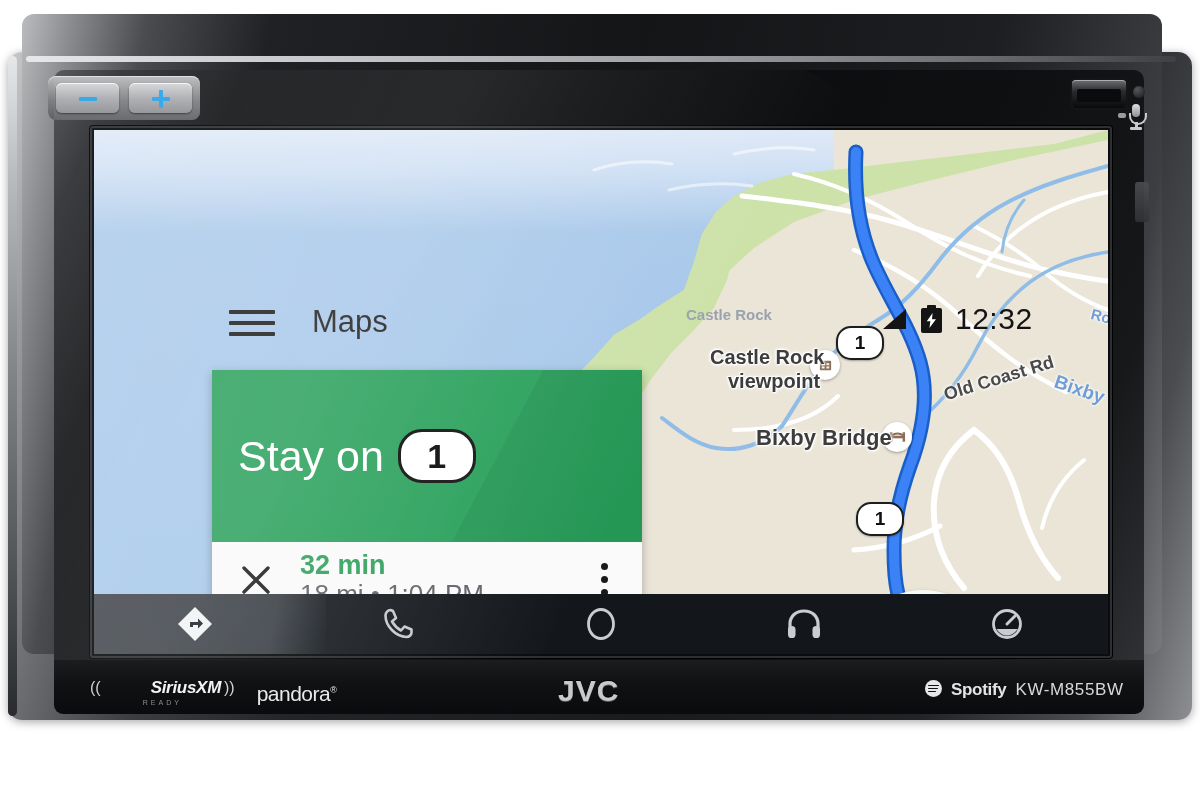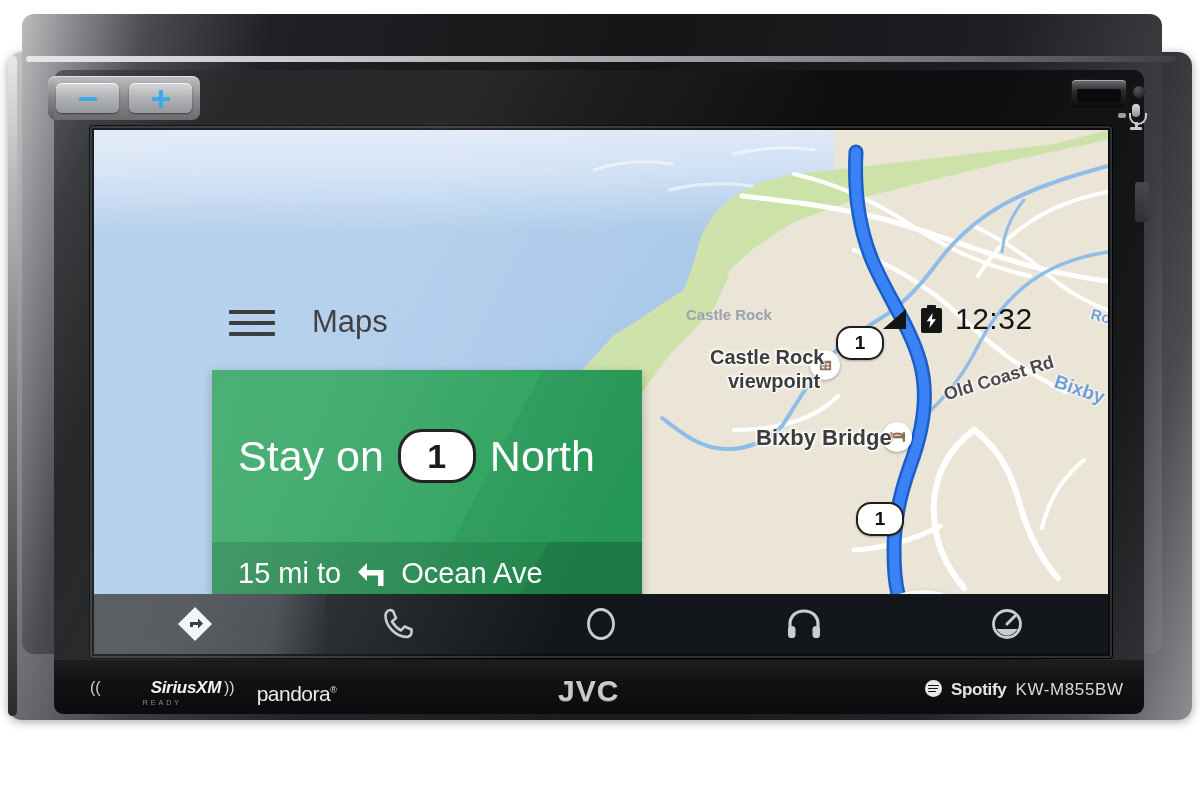--- a/index.html
+++ b/index.html
@@ -354,29 +354,21 @@
           </svg>
         </span>
         <span class="clock">12:32</span>
       </div>
 
       <div class="navcard">
         <div class="nc-main">
           <div class="nc-main-txt">
             <span>Stay on</span>
             <span class="nc-shield">1</span>
-            <span>North</span>
           </div>
-        </div>
-        <div class="nc-sub">
-          <span>15 mi to</span>
-          <svg width="34" height="28" viewBox="0 0 34 28">
-            <path d="M13 3 L4 12 L13 21 L13 15.5 L24 15.5 L24 26 L29.5 26 L29.5 10 L13 10 Z" fill="#ffffff"></path>
-          </svg>
-          <span>Ocean Ave</span>
         </div>
         <div class="nc-foot">
           <div class="nc-close">
             <svg width="30" height="30" viewBox="0 0 30 30">
               <path d="M3 3 L27 27 M27 3 L3 27" stroke="#1a1a1a" stroke-width="3.4" stroke-linecap="round"></path>
             </svg>
           </div>
           <div class="nc-eta">
             <div class="t1">32 min</div>
             <div class="t2">18 mi • 1:04 PM</div>

